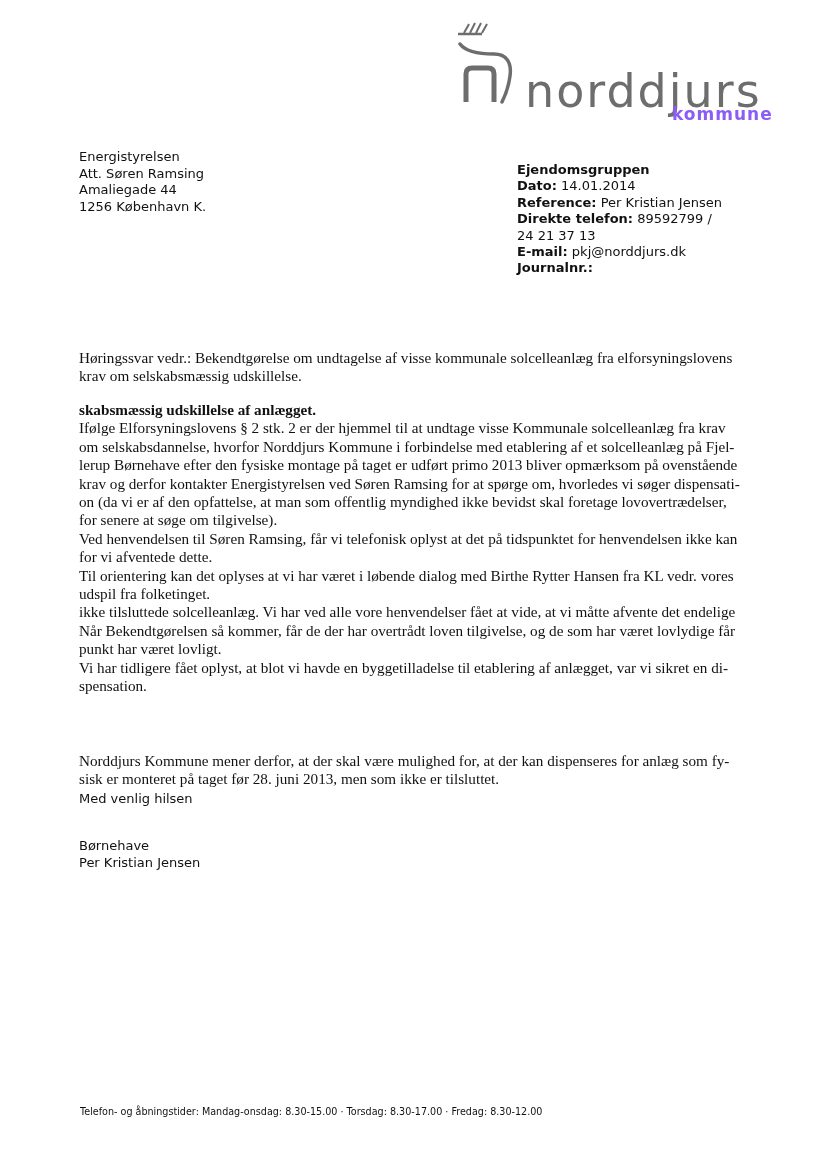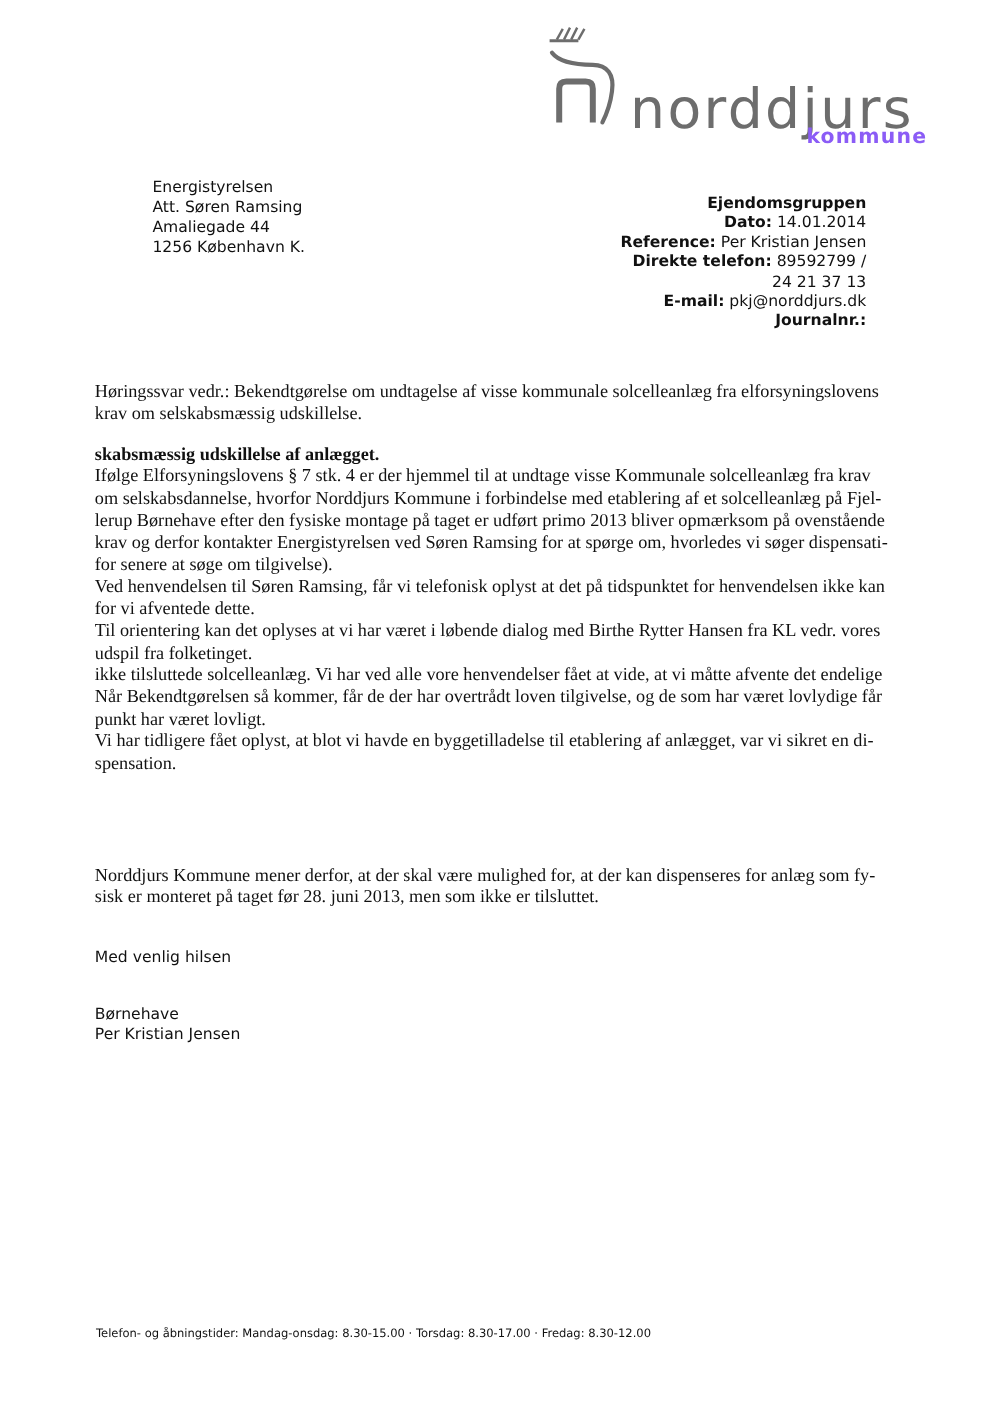--- a/index.html
+++ b/index.html
@@ -13,27 +13,27 @@
       font-family: "DejaVu Sans", sans-serif; font-size: 46px; line-height: 46px;
       color: #6d6d6d; letter-spacing: 2px; font-weight: normal; text-align: center;
     }
     .logo-sub {
       position: absolute; left: 220px; top: 82px;
       font-family: "DejaVu Sans", sans-serif; font-size: 17px; line-height: 20px;
       color: #8b5cf6; letter-spacing: 1px; font-weight: bold;
     }
 
     .sans { font-family: "DejaVu Sans", sans-serif; }
-    .serif { font-family: "Liberation Serif", serif; }
+    .serif { font-family: "Liberation Serif", serif; margin-top: 31px; }
 
     .recipient { position: absolute; left: 79px; top: 149px; font-size: 13px; line-height: 16.5px; }
-    .recipient div { white-space: nowrap; margin-left: 48px; }
+    .recipient div { white-space: nowrap; }
 
     .sender { position: absolute; left: 517px; top: 162px; font-size: 13px; line-height: 16.4px; }
-    .sender div { white-space: nowrap; text-align: right; }
+    .sender div { white-space: nowrap; }
     .sender b { font-weight: bold; }
 
     .body-text {
       position: absolute; left: 79px; width: 668px;
       font-size: 15.2px; line-height: 18.4px; text-align: left;
     }
     .body-text .line { white-space: nowrap; display: block; }
     .subject { top: 318px; }
     .section { top: 370px; }
     .section .heading { font-weight: bold; }
@@ -84,24 +84,25 @@
   <div><b>Journalnr.:</b></div>
 </div>
 
 <div class="body-text serif subject">
   <span class="line">Høringssvar vedr.:  Bekendtgørelse om undtagelse af visse kommunale solcelleanlæg fra elforsyningslovens</span>
   <span class="line">krav om selskabsmæssig udskillelse.</span>
 </div>
 
 <div class="body-text serif section">
   <span class="line heading">skabsmæssig udskillelse af anlægget.</span>
-  <span class="line">Ifølge Elforsyningslovens § 7 stk. 4 er der hjemmel til at undtage visse Kommunale solcelleanlæg fra krav</span>
+  <span class="line">Ifølge Elforsyningslovens § 2 stk. 2 er der hjemmel til at undtage visse Kommunale solcelleanlæg fra krav</span>
   <span class="line">om selskabsdannelse, hvorfor Norddjurs Kommune i forbindelse med etablering af et solcelleanlæg på Fjel-</span>
   <span class="line">lerup Børnehave efter den fysiske montage på taget er udført primo 2013 bliver opmærksom på ovenstående</span>
   <span class="line">krav og derfor kontakter Energistyrelsen ved Søren Ramsing for at spørge om, hvorledes vi søger dispensati-</span>
+  <span class="line">on (da vi er af den opfattelse, at man som offentlig myndighed ikke bevidst skal foretage lovovertrædelser,</span>
   <span class="line">for senere at søge om tilgivelse).</span>
   <span class="line">Ved henvendelsen til Søren Ramsing, får vi telefonisk oplyst at det på tidspunktet for henvendelsen ikke kan</span>
   <span class="line">for vi afventede dette.</span>
   <span class="line">Til orientering kan det oplyses at vi har været i løbende dialog med Birthe Rytter Hansen fra KL vedr. vores</span>
   <span class="line">udspil fra folketinget.</span>
   <span class="line">ikke tilsluttede solcelleanlæg. Vi har ved alle vore henvendelser fået at vide, at vi måtte afvente det endelige</span>
   <span class="line">Når Bekendtgørelsen så kommer, får de der har overtrådt loven tilgivelse, og de som har været lovlydige får</span>
   <span class="line">punkt har været lovligt.</span>
   <span class="line">Vi har tidligere fået oplyst, at blot vi havde en byggetilladelse til etablering af anlægget, var vi sikret en di-</span>
   <span class="line">spensation.</span>

